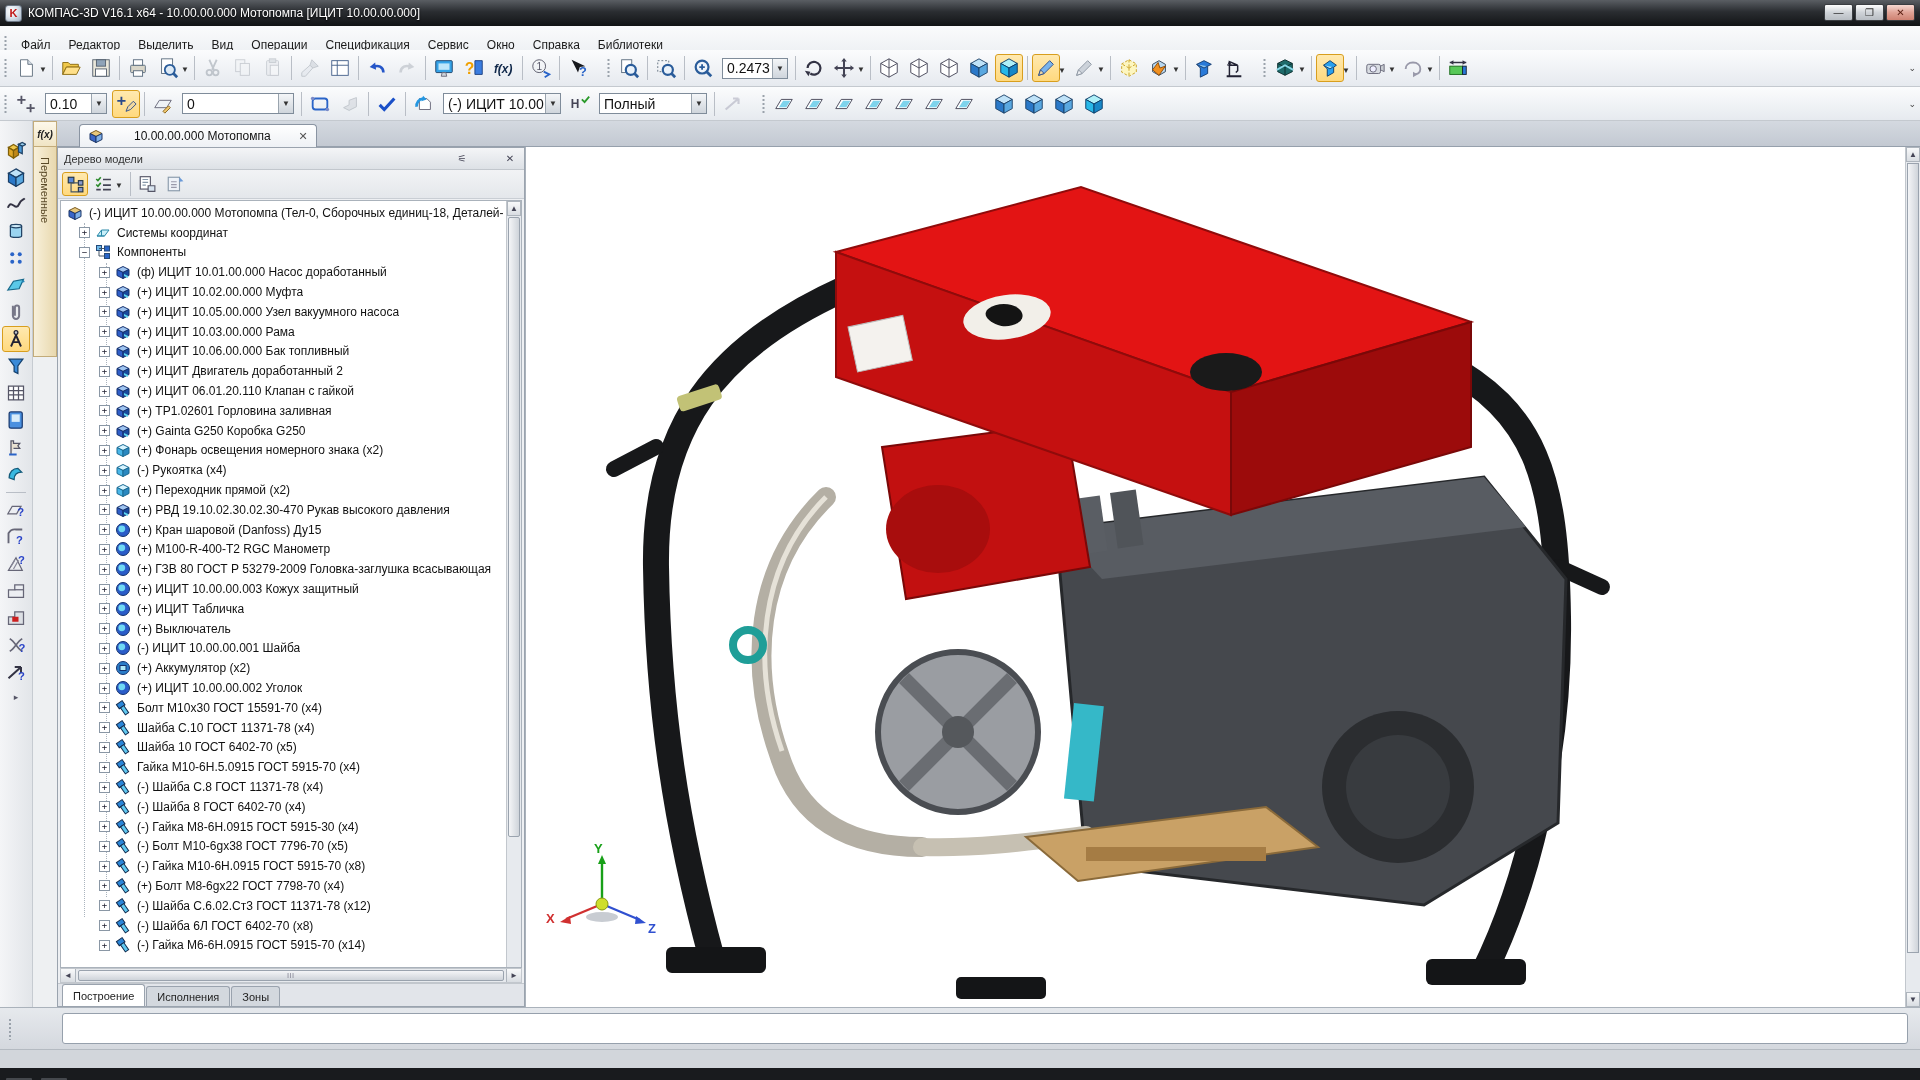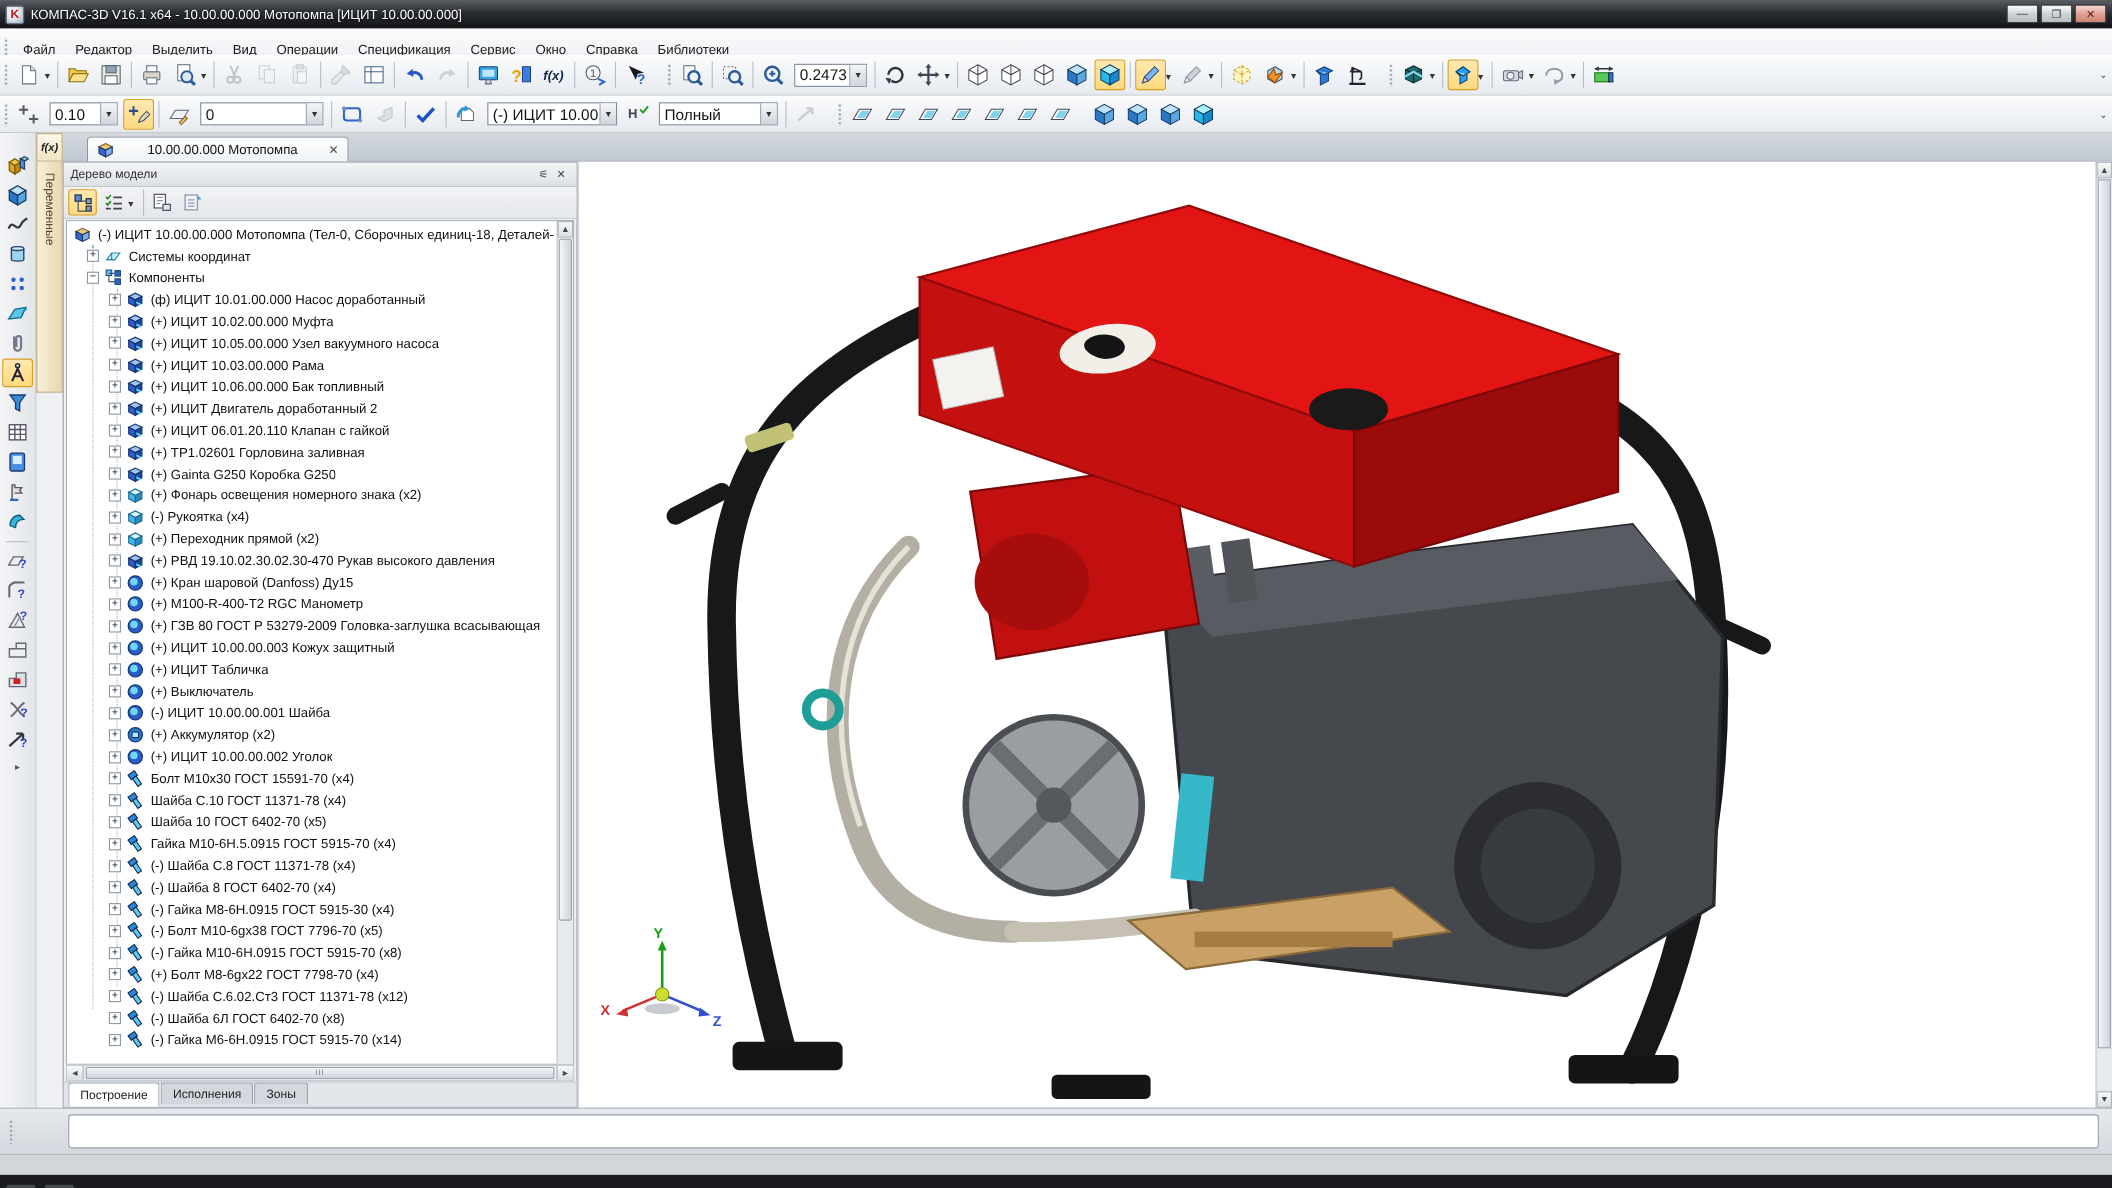--- a/index.html
+++ b/index.html
@@ -65,21 +65,21 @@
   .vars-fx { width:24px; height:26px; background:linear-gradient(180deg,#fdf8ea,#f0e4c4); border:1px solid #c2ab7a;
     display:flex; align-items:center; justify-content:center; font-size:10px; font-style:italic; font-weight:bold; color:#222; }
   .vars-strip { width:24px; height:210px; background:linear-gradient(90deg,#f8f0da,#e8d8ae); border:1px solid #c2ab7a; border-top:none;
     display:flex; align-items:flex-start; justify-content:center; }
   .vars-strip span { writing-mode:vertical-rl; font-size:11px; color:#5a4a28; margin-top:10px; }
 
   
   .tree-panel { position:absolute; left:57px; top:147px; width:468px; height:860px; background:#eef0f3; border:1px solid #9aa3ae;
     display:flex; flex-direction:column; }
   .tree-header { height:22px; background:linear-gradient(180deg,#f4f5f7,#dde1e6); border-bottom:1px solid #c2c7cd;
-    display:flex; align-items:center; font-size:11px; color:#333; padding:0 6px; }
+    display:flex; align-items:center; font-size:11px; color:#333; padding:0 6px;gap:32px; }
   .tree-header .sp { flex:1; }
   .tree-header .hbtn { width:16px; height:15px; display:flex; align-items:center; justify-content:center; font-size:10px; color:#445; }
   .tree-toolbar { height:29px; display:flex; align-items:center; padding:2px 4px; background:linear-gradient(180deg,#f2f3f5,#e4e7eb);
     border-bottom:1px solid #c9ced4; }
   .tt-btn { position:relative; width:26px; height:24px; display:flex; align-items:center; justify-content:center; border-radius:3px; margin-right:2px; }
   .tt-btn.active { background:linear-gradient(180deg,#ffe9b0,#ffd97e); border:1px solid #d89e1e; }
   .tt-btn .dd { position:absolute; right:-7px; top:9px; font-size:8px; color:#333; }
   .tt-btn.hasdd { margin-right:11px; }
   .tree-body { position:relative; flex:1; background:#fff; border:1px solid #aab2bb; margin:1px 2px 0 2px; overflow:hidden; }
   .tree-rows { position:absolute; left:0; top:2px; right:15px; }
@@ -94,21 +94,21 @@
     display:flex; align-items:center; justify-content:center; color:#445; }
   .tree-vscroll .thumb { position:absolute; top:16px; left:1px; right:1px; height:620px; background:linear-gradient(90deg,#f4f5f7,#cfd4da);
     border:1px solid #9aa3ae; border-radius:2px; }
   .tree-hscroll { height:15px; margin:0 2px; background:#e7eaee; border:1px solid #c2c7cd; position:relative; display:flex; }
   .tree-hscroll .arr { width:15px; height:100%; background:linear-gradient(180deg,#f8f9fa,#d9dde2); border-right:1px solid #aeb5bd;
     font-size:8px; display:flex; align-items:center; justify-content:center; color:#445; }
   .tree-hscroll .arr.r { border-left:1px solid #aeb5bd; border-right:none; margin-left:auto; }
   .tree-hscroll .thumb { position:absolute; left:17px; right:17px; top:1px; bottom:1px;
     background:linear-gradient(180deg,#f4f5f7,#cfd4da); border:1px solid #9aa3ae; border-radius:2px;
     display:flex; align-items:center; justify-content:center; font-size:7px; letter-spacing:1px; color:#778; }
-  .tree-tabs { height:23px; display:flex; padding-left:4px; background:#e2e5ea; border-top:1px solid #c2c7cd; }
+  .tree-tabs { height:23px; display:flex; align-items:flex-end; padding-left:4px; background:#e2e5ea; border-top:1px solid #c2c7cd; }
   .btab { height:20px; padding:0 10px; display:flex; align-items:center; font-size:11px; color:#222;
     border:1px solid #9aa3ae; border-bottom:none; border-radius:3px 3px 0 0; margin-right:1px; background:#d3d8de; }
   .btab.active { background:#fff; height:22px; }
 
   
   .viewport { position:absolute; left:525px; top:147px; width:1395px; height:860px; background:#fff; border-left:1px solid #aab2bb; }
   .vp-vscroll { position:absolute; right:0; top:0; bottom:0; width:15px; background:#e7eaee; border-left:1px solid #c2c7cd; }
   .vp-vscroll .arr { height:15px; background:linear-gradient(180deg,#f8f9fa,#d9dde2); border:1px solid #aeb5bd;
     font-size:8px; display:flex; align-items:center; justify-content:center; color:#445; }
   .vp-vscroll .arr.b { position:absolute; bottom:0; left:0; right:0; }

